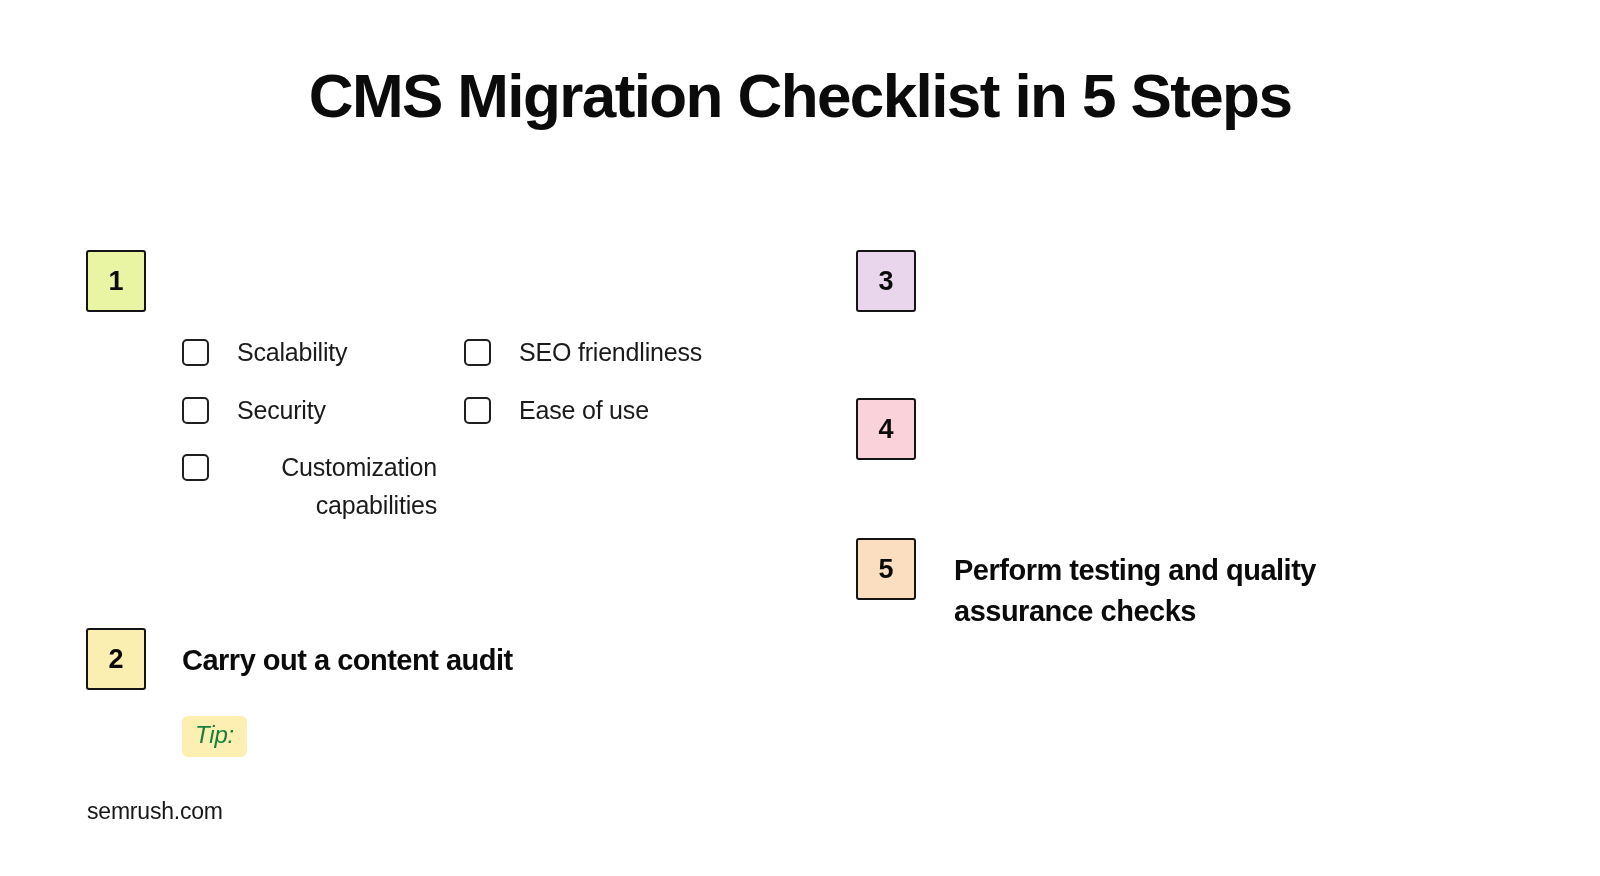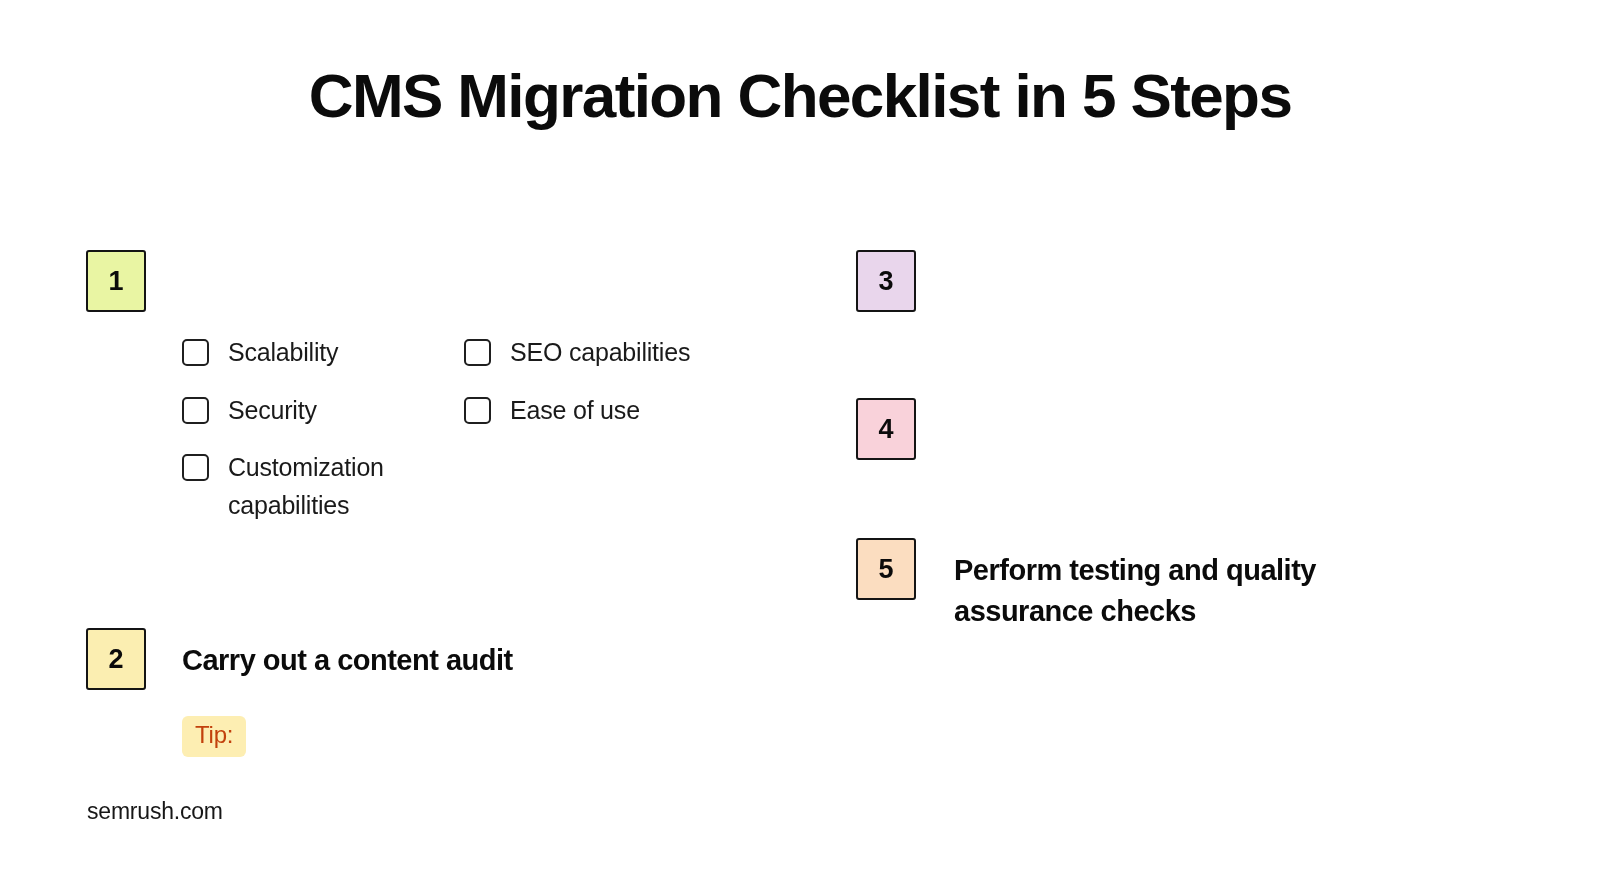--- a/index.html
+++ b/index.html
@@ -99,39 +99,41 @@
     width: 27px;
     height: 27px;
     border: 2.5px solid #1f1f1f;
     border-radius: 5px;
     background: #ffffff;
     box-sizing: border-box;
     flex: 0 0 auto;
     margin-top: 5px;
   }
   .check-label {
-    margin-left: 19px;
+    margin-left: 28px;
     max-width: 200px;
+    text-align: right;
   }
 
   
   .tip-row {
     margin-top: 26px;
     margin-left: 96px;
     display: flex;
     align-items: flex-start;
   }
   .tip-badge {
     border-radius: 6px;
     padding: 5px 13px 7px 13px;
     font-size: 24px;
-    color: #c2410c;
+    color: #15803d;
     letter-spacing: -0.2px;
     line-height: 1.2;
     flex: 0 0 auto;
+    font-style: italic;
   }
   .tip-text {
     margin-left: 26px;
     font-size: 27px;
     color: #141414;
     letter-spacing: -0.3px;
     line-height: 1.2;
     padding-top: 2px;
     white-space: nowrap;
   }
@@ -191,21 +193,21 @@
       <div class="badge" style="background: rgb(233, 245, 163);">1</div>
     </div>
 
     <div class="check-grid">
       <div class="check-item">
         <span class="check-box"></span>
         <span class="check-label">Scalability</span>
       </div>
       <div class="check-item">
         <span class="check-box"></span>
-        <span class="check-label">SEO capabilities</span>
+        <span class="check-label">SEO friendliness</span>
       </div>
       <div class="check-item">
         <span class="check-box"></span>
         <span class="check-label">Security</span>
       </div>
       <div class="check-item">
         <span class="check-box"></span>
         <span class="check-label">Ease of use</span>
       </div>
       <div class="check-item">

